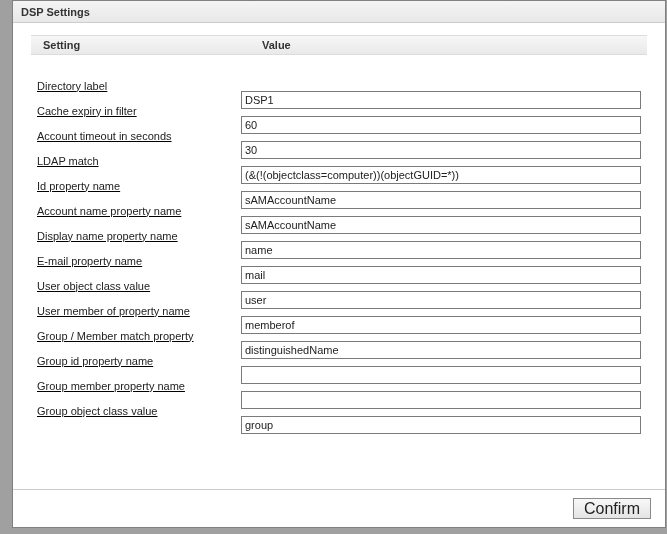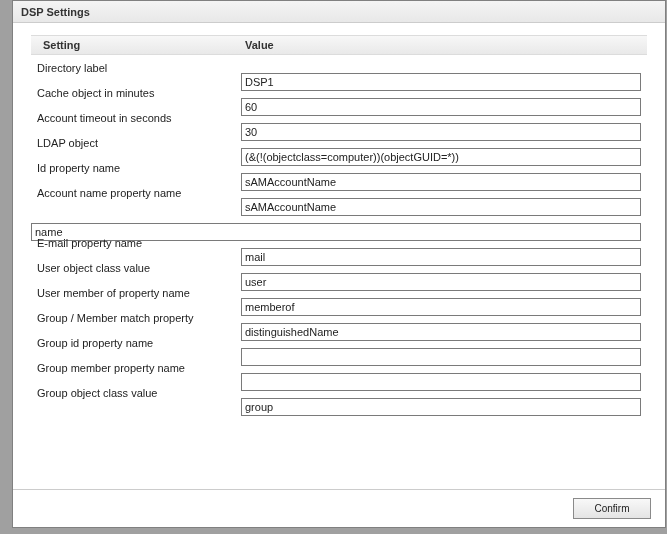--- a/index.html
+++ b/index.html
@@ -41,23 +41,25 @@
     font-weight: bold;
     color: #333;
   }
   .col-setting {
     width: 210px;
     padding-left: 12px;
   }
   .col-value {
     flex: 1;
     padding-left: 4px;
+    margin-left: 17px;
   }
   .rows {
-    padding-top: 0;
+    padding-top: 18px;
+    text-decoration: underline;
   }
   .row {
     display: flex;
     align-items: center;
     height: 25px;
   }
   .row .label {
     width: 210px;
     padding-left: 6px;
     color: #222;
@@ -88,21 +90,21 @@
     padding-right: 14px;
     gap: 10px;
     background: #ffffff;
   }
   .btn {
     min-width: 78px;
     height: 21px;
     background: linear-gradient(#f8f8f8, #e4e4e4);
     border: 1px solid #8a8a8a;
     font-family: Tahoma, Arial, sans-serif;
-    font-size: 10px;
+    font-size: 16px;
     color: #222;
     cursor: pointer;
     text-align: center;
     padding: 0 8px;
   }
 </style>
 </head>
 <body>
 
 <div class="dialog">
@@ -114,40 +116,41 @@
     <div class="header-row">
       <div class="col-setting">Setting</div>
       <div class="col-value">Value</div>
     </div>
     <div class="rows" id="rows-container">
         <div class="row">
           <div class="label">Directory label</div>
           <div class="field"><input type="text" value="DSP1" style=""></div>
         </div>
         <div class="row">
-          <div class="label">Cache object in minutes</div>
+          <div class="label">Cache expiry in filter</div>
           <div class="field"><input type="text" value="60" style=""></div>
         </div>
         <div class="row">
           <div class="label">Account timeout in seconds</div>
           <div class="field"><input type="text" value="30" style=""></div>
         </div>
         <div class="row">
-          <div class="label">LDAP object</div>
+          <div class="label">LDAP match</div>
           <div class="field"><input type="text" value="(&amp;(!(objectclass=computer))(objectGUID=*))" style=""></div>
         </div>
         <div class="row">
           <div class="label">Id property name</div>
           <div class="field"><input type="text" value="sAMAccountName" style=""></div>
         </div>
         <div class="row">
           <div class="label">Account name property name</div>
           <div class="field"><input type="text" value="sAMAccountName" style=""></div>
         </div>
         <div class="row">
+          <div class="label">Display name property name</div>
           <div class="field"><input type="text" value="name" style=""></div>
         </div>
         <div class="row">
           <div class="label">E-mail property name</div>
           <div class="field"><input type="text" value="mail" style=""></div>
         </div>
         <div class="row">
           <div class="label">User object class value</div>
           <div class="field"><input type="text" value="user" style=""></div>
         </div>

